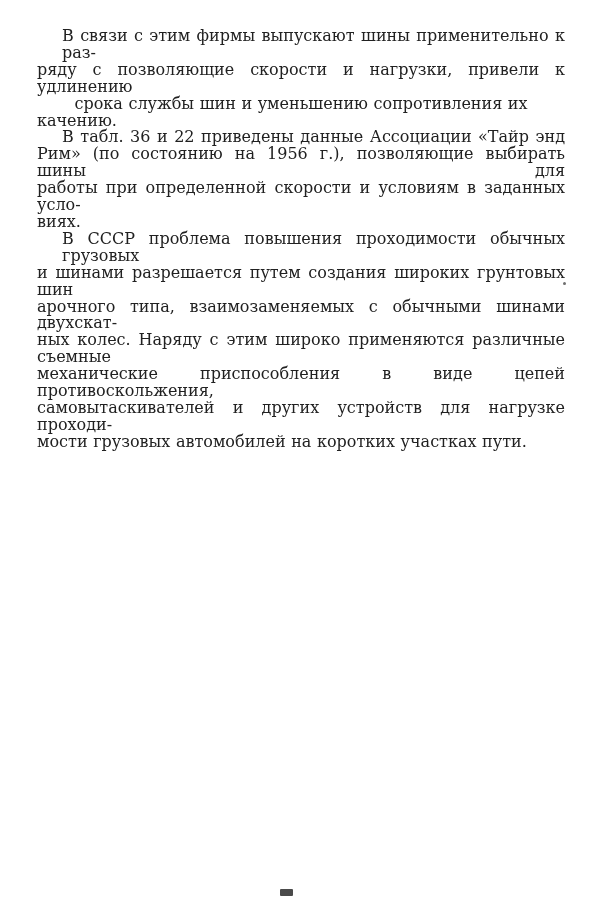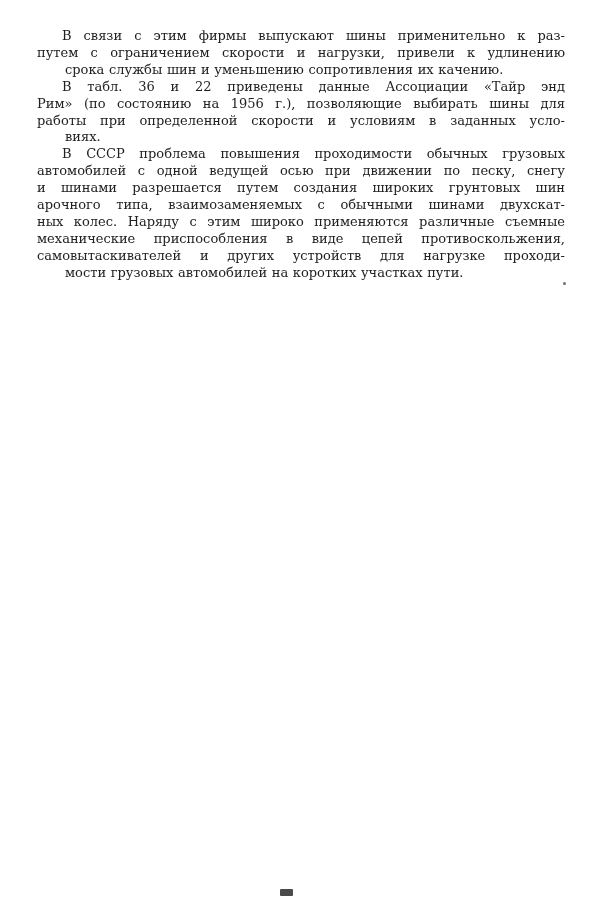--- a/index.html
+++ b/index.html
@@ -14,40 +14,39 @@
     background: #ffffff;
     overflow: hidden;
     font-family: "DejaVu Serif", "Liberation Serif", serif;
   }
   .textblock {
     position: absolute;
     left: 37px;
     top: 28px;
     width: 528px;
     color: #212121;
-    font-size: 13px;
+    font-size: 16px;
     line-height: 16.9px;
   }
   .paragraph {
     margin: 0;
     padding: 0;
   }
   .line {
     text-align: justify;
     text-align-last: justify;
     white-space: normal;
     word-spacing: 0.5px;
   }
   .line.first {
     padding-left: 25px;
   }
   .line.last {
-    text-align: right;
+    text-align: center;
     text-align-last: left;
-    margin-left: 28px;
   }
   .ink-speck {
     position: absolute;
     left: 563px;
     top: 282px;
     width: 3px;
     height: 3px;
     border-radius: 50%;
     background: #6f6f6f;
   }
@@ -62,34 +61,33 @@
   }
 </style>
 </head>
 <body>
 
 <div class="page">
   <div class="textblock">
 
     <div class="paragraph">
       <div class="line first">В связи с этим фирмы выпускают шины применительно к раз-</div>
-      <div class="line">путем с ограничением скорости и нагрузки, привели к удлинению</div>
+      <div class="line">ряду с позволяющие скорости и нагрузки, привели к удлинению</div>
       <div class="line last">срока службы шин и уменьшению сопротивления их качению.</div>
     </div>
 
     <div class="paragraph">
       <div class="line first">В табл. 36 и 22 приведены данные Ассоциации «Тайр энд</div>
       <div class="line">Рим» (по состоянию на 1956 г.), позволяющие выбирать шины для</div>
       <div class="line">работы при определенной скорости и условиям в заданных усло-</div>
       <div class="line last">виях.</div>
     </div>
 
     <div class="paragraph">
       <div class="line first">В СССР проблема повышения проходимости обычных грузовых</div>
-      <div class="line">автомобилей с одной ведущей осью при движении по песку, снегу</div>
       <div class="line">и шинами разрешается путем создания широких грунтовых шин</div>
       <div class="line">арочного типа, взаимозаменяемых с обычными шинами двухскат-</div>
       <div class="line">ных колес. Наряду с этим широко применяются различные съемные</div>
       <div class="line">механические приспособления в виде цепей противоскольжения,</div>
       <div class="line">самовытаскивателей и других устройств для нагрузке проходи-</div>
       <div class="line last">мости грузовых автомобилей на коротких участках пути.</div>
     </div>
 
   </div>
 

